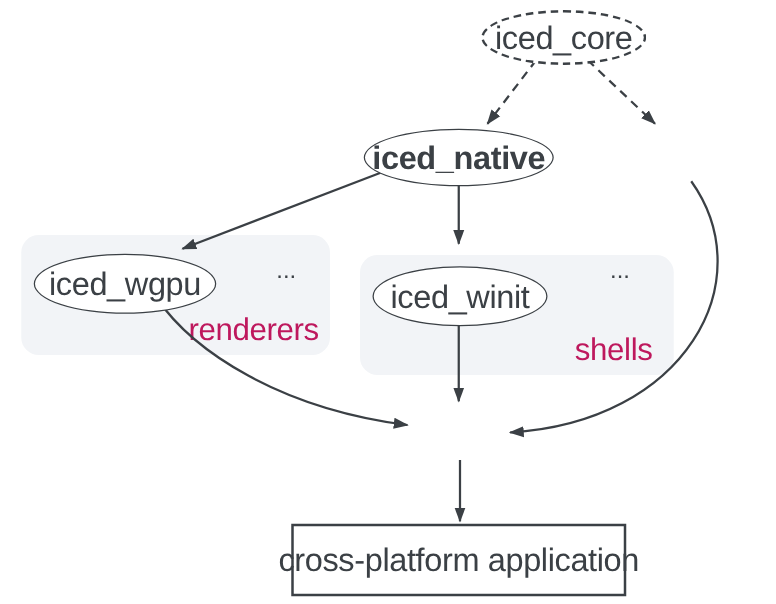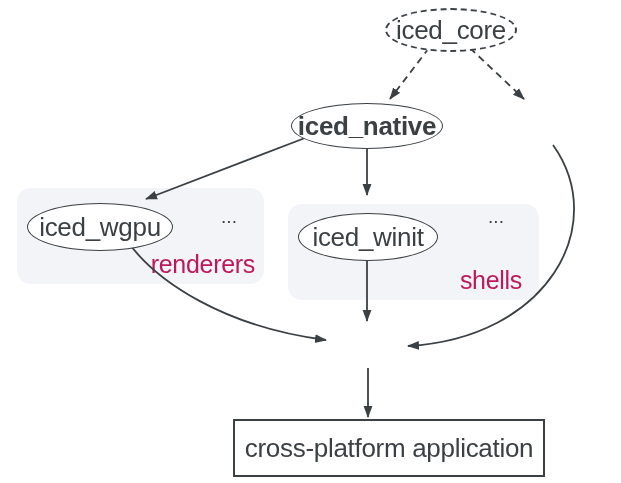--- a/index.html
+++ b/index.html
@@ -74,21 +74,21 @@
   .node.ellipse { border-radius: 50%; }
   .node.dashed-node { border-style: dashed; border-width: 2px; }
   .node.rect { border-radius: 0; border-width: 2px; }
 
   #n-core   { left: 385px; top: 8px;   width: 132px; height: 44px; }
   #n-native { left: 291px; top: 103px; width: 152px; height: 46px; font-weight: bold; }
   #n-web    { left: 485px; top: 103px; width: 131px; height: 44px; }
   #n-wgpu   { left: 27px;  top: 203px; width: 146px; height: 48px; }
   #n-winit  { left: 298px; top: 213px; width: 140px; height: 48px; }
   #n-iced   { left: 330px; top: 323px; width: 76px;  height: 49px; }
-  #n-app    { left: 233px; top: 419px; width: 312px; height: 58px; }
+  #n-app    { left: 233px; top: 419px; width: 268px; height: 58px; }
 </style>
 </head>
 <body>
 
 <div class="canvas">
 
   <div class="group" id="g-renderers">
     <span class="group-label">renderers</span>
   </div>
   <div class="group" id="g-shells">

